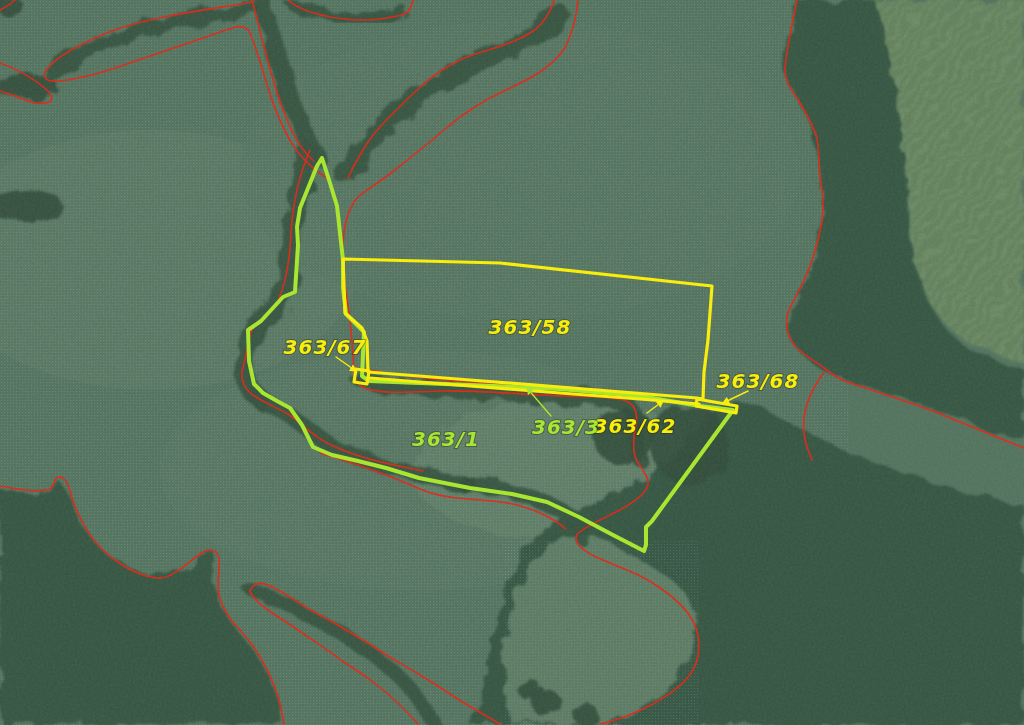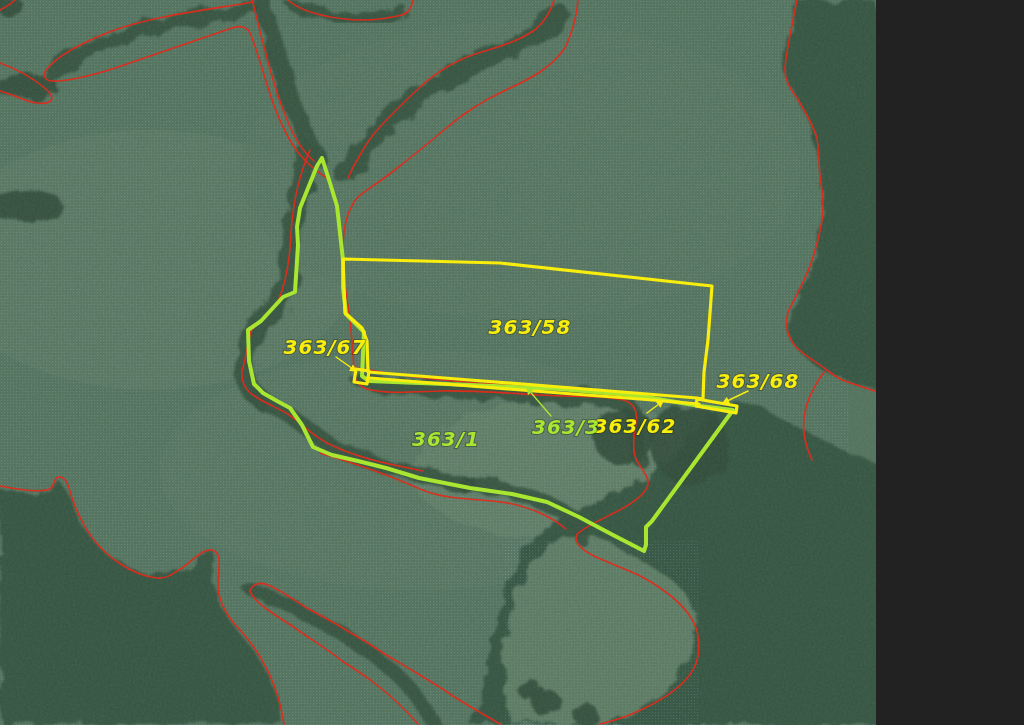--- a/index.html
+++ b/index.html
@@ -1,17 +1,17 @@
 <!DOCTYPE html>
 <html><head>
 <meta charset="utf-8">
 <style>
   html,body{margin:0;padding:0;background:#222;}
   .stage{
-    position:relative;width:876px;height:725px;overflow:hidden;
+    position:relative;width:1024px;height:725px;overflow:hidden;
     background:#547560;
     font-family:"DejaVu Sans", sans-serif;
   }
   svg{display:block;}
   .lbl{
     font-family:"DejaVu Sans", sans-serif;
     font-style:italic;
     font-weight:bold;
     font-size:20px;
     letter-spacing:1px;

